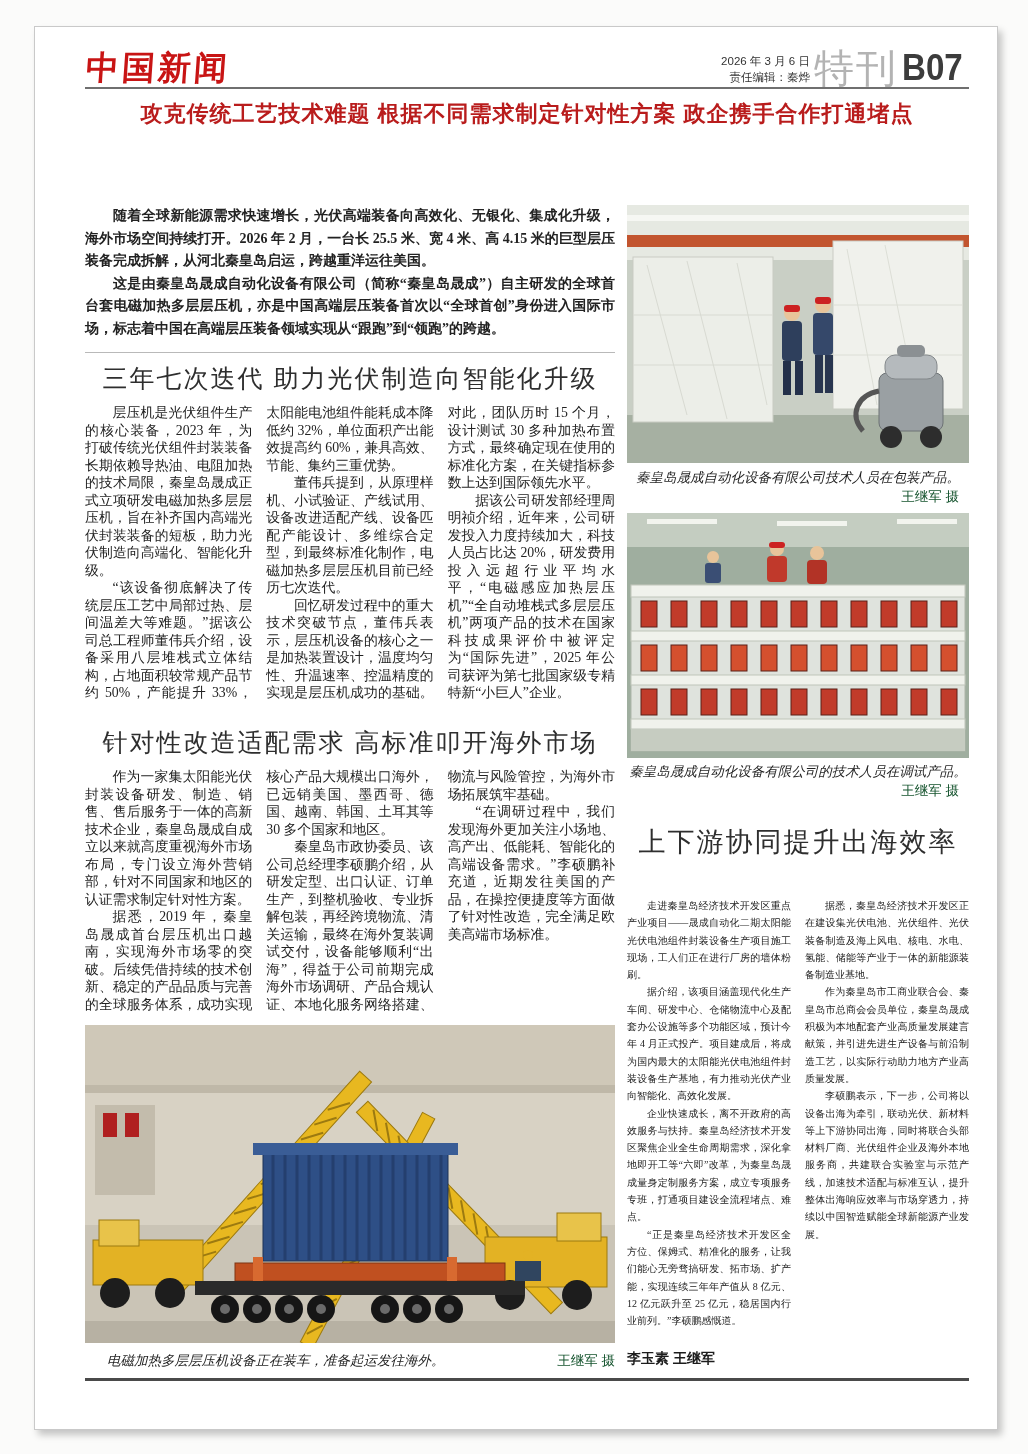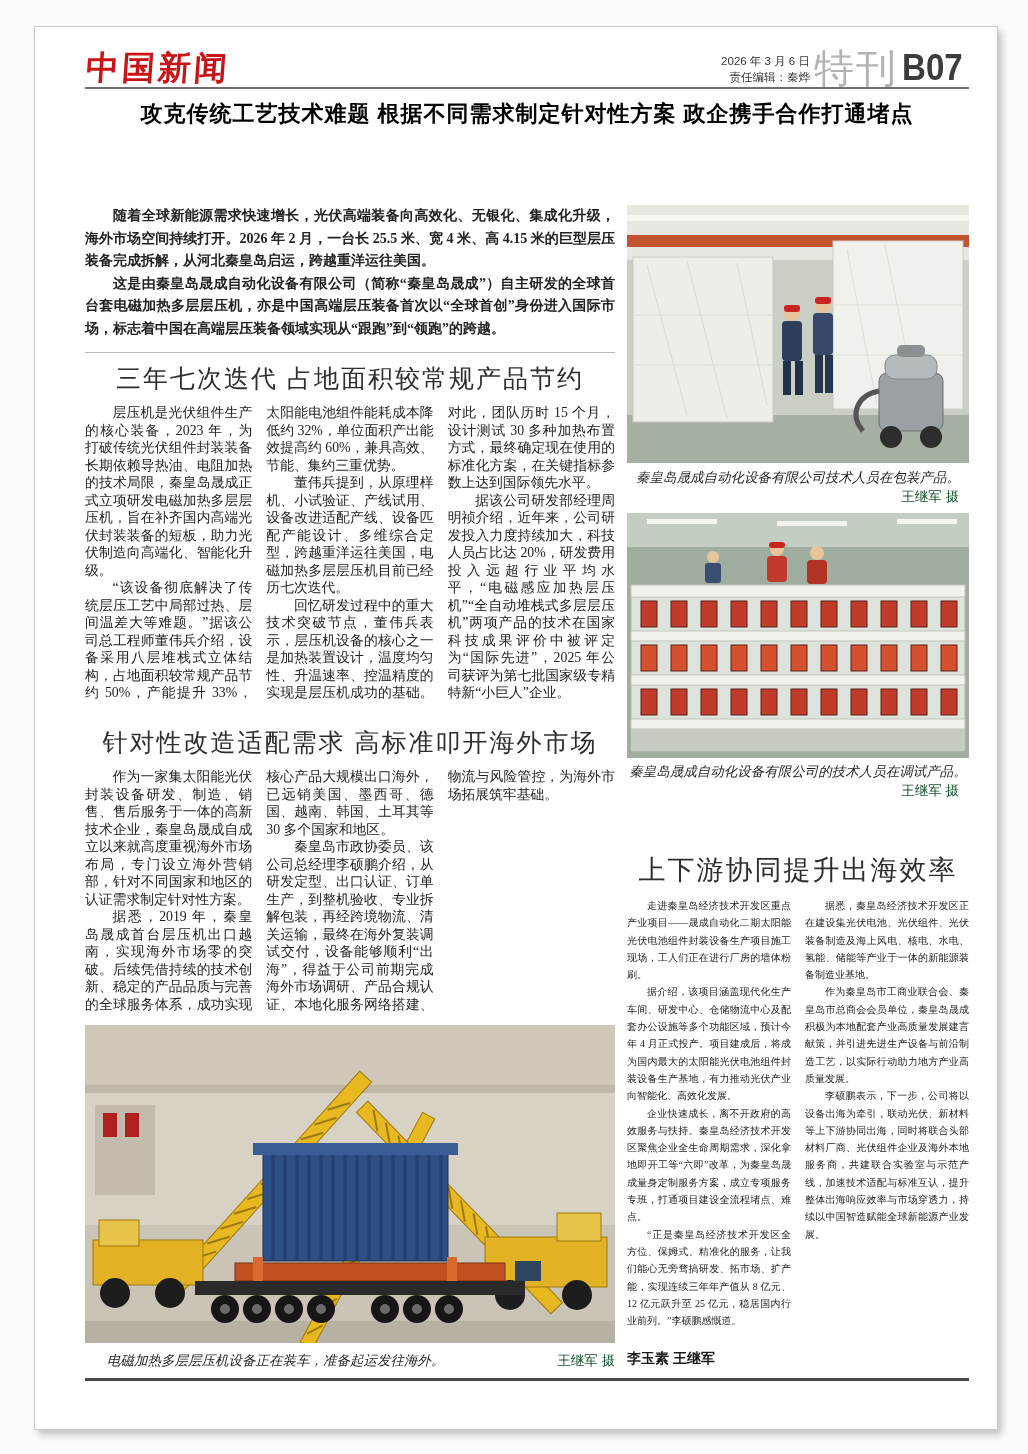--- a/index.html
+++ b/index.html
@@ -14,36 +14,36 @@
   .header-right{position:absolute;right:60px;top:48px;display:flex;align-items:flex-end;gap:4px;}
   .header-meta{text-align:right;font-size:11.5px;line-height:16px;color:#333;
                font-family:"Liberation Sans",sans-serif;padding-bottom:3px;}
   .edition{font-size:40px;color:#b3b3b3;font-weight:300;letter-spacing:2px;line-height:40px;
            font-family:"Liberation Sans",sans-serif;}
   .page-no{font-size:36px;color:#3c3c3c;font-weight:bold;line-height:40px;
            font-family:"Liberation Sans",sans-serif;transform:scaleX(.92);transform-origin:left bottom;}
   .header-rule{position:absolute;left:85px;top:87px;width:884px;height:2px;background:#6f6f6f;}
   
   .kicker{position:absolute;left:85px;top:99px;width:884px;text-align:center;font-size:22px;
-          font-weight:bold;color:#000000;font-family:"Liberation Sans",sans-serif;letter-spacing:1px;}
+          font-weight:bold;color:#b91c1c;font-family:"Liberation Sans",sans-serif;letter-spacing:1px;}
   .main-title{position:absolute;left:85px;top:130px;width:884px;text-align:center;font-size:44px;
               font-weight:900;color:#000;letter-spacing:2px;font-family:"Liberation Serif",serif;}
   
   .left-region{position:absolute;left:85px;top:0;width:530px;height:1274px;}
   .right-region{position:absolute;left:627px;top:0;width:342px;height:1454px;}
   .left-region>div,.right-region>div{position:absolute;left:0;width:100%;}
   
   .lead{top:205px;font-size:14px;line-height:22.5px;font-weight:600;text-align:justify;color:#222;}
   .lead p,.cols p{margin:0;text-indent:2em;}
   .rule-light{top:352px;height:1px;background:#b9b9b9;}
   .sec-head{font-family:"Liberation Sans","DejaVu Sans",sans-serif;font-weight:400;color:#2e2e2e;
             text-align:center;letter-spacing:2px;}
   .s1-head{top:362px;font-size:25px;}
   .s2-head{top:726px;font-size:25px;}
-  .s3-head{top:852px;font-size:27px;line-height:37px;}
+  .s3-head{top:824px;font-size:27px;line-height:37px;}
   .cols{text-align:justify;font-size:13.8px;line-height:17.5px;color:#222;overflow:hidden;
         column-gap:14px;column-fill:auto;}
   .s1-cols{top:404px;height:308px;column-count:3;}
   .s2-cols{top:768px;height:250px;column-count:3;}
   .s3-cols{top:897px;height:448px;column-count:2;font-size:10px;line-height:17.3px;}
   .byline{top:1350px;text-align:left;font-size:14px;font-weight:600;padding-right:6px;
           font-family:"Liberation Sans",sans-serif;box-sizing:border-box;}
   
   .photo{background:#cfd4cc;overflow:hidden;}
   .photo svg{display:block;}
@@ -77,33 +77,34 @@
   <div class="header-rule"></div>
 
   <div class="kicker">攻克传统工艺技术难题 根据不同需求制定针对性方案 政企携手合作打通堵点</div>
 
   <div class="left-region">
     <div class="lead">
         <p>随着全球新能源需求快速增长，光伏高端装备向高效化、无银化、集成化升级，海外市场空间持续打开。2026 年 2 月，一台长 25.5 米、宽 4 米、高 4.15 米的巨型层压装备完成拆解，从河北秦皇岛启运，跨越重洋运往美国。</p>
         <p>这是由秦皇岛晟成自动化设备有限公司（简称“秦皇岛晟成”）自主研发的全球首台套电磁加热多层层压机，亦是中国高端层压装备首次以“全球首创”身份进入国际市场，标志着中国在高端层压装备领域实现从“跟跑”到“领跑”的跨越。</p>
       </div>
     <div class="rule-light"></div>
-    <div class="sec-head s1-head">三年七次迭代 占地面积较常规产品节约</div>
+    <div class="sec-head s1-head">三年七次迭代 助力光伏制造向智能化升级</div>
     <div class="cols s1-cols">
         <p>层压机是光伏组件生产的核心装备，2023 年，为打破传统光伏组件封装装备长期依赖导热油、电阻加热的技术局限，秦皇岛晟成正式立项研发电磁加热多层层压机，旨在补齐国内高端光伏封装装备的短板，助力光伏制造向高端化、智能化升级。</p>
         <p>“该设备彻底解决了传统层压工艺中局部过热、层间温差大等难题。”据该公司总工程师董伟兵介绍，设备采用八层堆栈式立体结构，占地面积较常规产品节约 50%，产能提升 33%，太阳能电池组件能耗成本降低约 32%，单位面积产出能效提高约 60%，兼具高效、节能、集约三重优势。</p>
-        <p>董伟兵提到，从原理样机、小试验证、产线试用、设备改进适配产线、设备匹配产能设计、多维综合定型，跨越重洋运往美国，电磁加热多层层压机目前已经历七次迭代。</p>
+        <p>董伟兵提到，从原理样机、小试验证、产线试用、设备改进适配产线、设备匹配产能设计、多维综合定型，到最终标准化制作，电磁加热多层层压机目前已经历七次迭代。</p>
         <p>回忆研发过程中的重大技术突破节点，董伟兵表示，层压机设备的核心之一是加热装置设计，温度均匀性、升温速率、控温精度的实现是层压机成功的基础。对此，团队历时 15 个月，设计测试 30 多种加热布置方式，最终确定现在使用的标准化方案，在关键指标参数上达到国际领先水平。</p>
         <p>据该公司研发部经理周明祯介绍，近年来，公司研发投入力度持续加大，科技人员占比达 20%，研发费用投入远超行业平均水平，“电磁感应加热层压机”“全自动堆栈式多层层压机”两项产品的技术在国家科技成果评价中被评定为“国际先进”，2025 年公司获评为第七批国家级专精特新“小巨人”企业。</p>
       </div>
     <div class="sec-head s2-head">针对性改造适配需求 高标准叩开海外市场</div>
     <div class="cols s2-cols">
         <p>作为一家集太阳能光伏封装设备研发、制造、销售、售后服务于一体的高新技术企业，秦皇岛晟成自成立以来就高度重视海外市场布局，专门设立海外营销部，针对不同国家和地区的认证需求制定针对性方案。</p>
         <p>据悉，2019 年，秦皇岛晟成首台层压机出口越南，实现海外市场零的突破。后续凭借持续的技术创新、稳定的产品品质与完善的全球服务体系，成功实现核心产品大规模出口海外，已远销美国、墨西哥、德国、越南、韩国、土耳其等 30 多个国家和地区。</p>
         <p>秦皇岛市政协委员、该公司总经理李硕鹏介绍，从研发定型、出口认证、订单生产，到整机验收、专业拆解包装，再经跨境物流、清关运输，最终在海外复装调试交付，设备能够顺利“出海”，得益于公司前期完成海外市场调研、产品合规认证、本地化服务网络搭建、物流与风险管控，为海外市场拓展筑牢基础。</p>
+        <p>“在调研过程中，我们发现海外更加关注小场地、高产出、低能耗、智能化的高端设备需求。”李硕鹏补充道，近期发往美国的产品，在操控便捷度等方面做了针对性改造，完全满足欧美高端市场标准。</p>
       </div>
 
     <div class="photo photo3">
       <svg width="530" height="318" viewBox="0 0 530 318" preserveAspectRatio="none">
         <rect width="530" height="318" fill="#d8d2c4"></rect>
         <rect y="0" width="530" height="60" fill="#cfc8b8"></rect>
         <rect y="60" width="530" height="8" fill="#bfb8a8"></rect>
         <rect y="200" width="530" height="118" fill="#cac4b6"></rect>
         <rect y="296" width="530" height="22" fill="#b7b1a3"></rect>
         <rect x="10" y="80" width="60" height="90" fill="#c3bcac"></rect>

